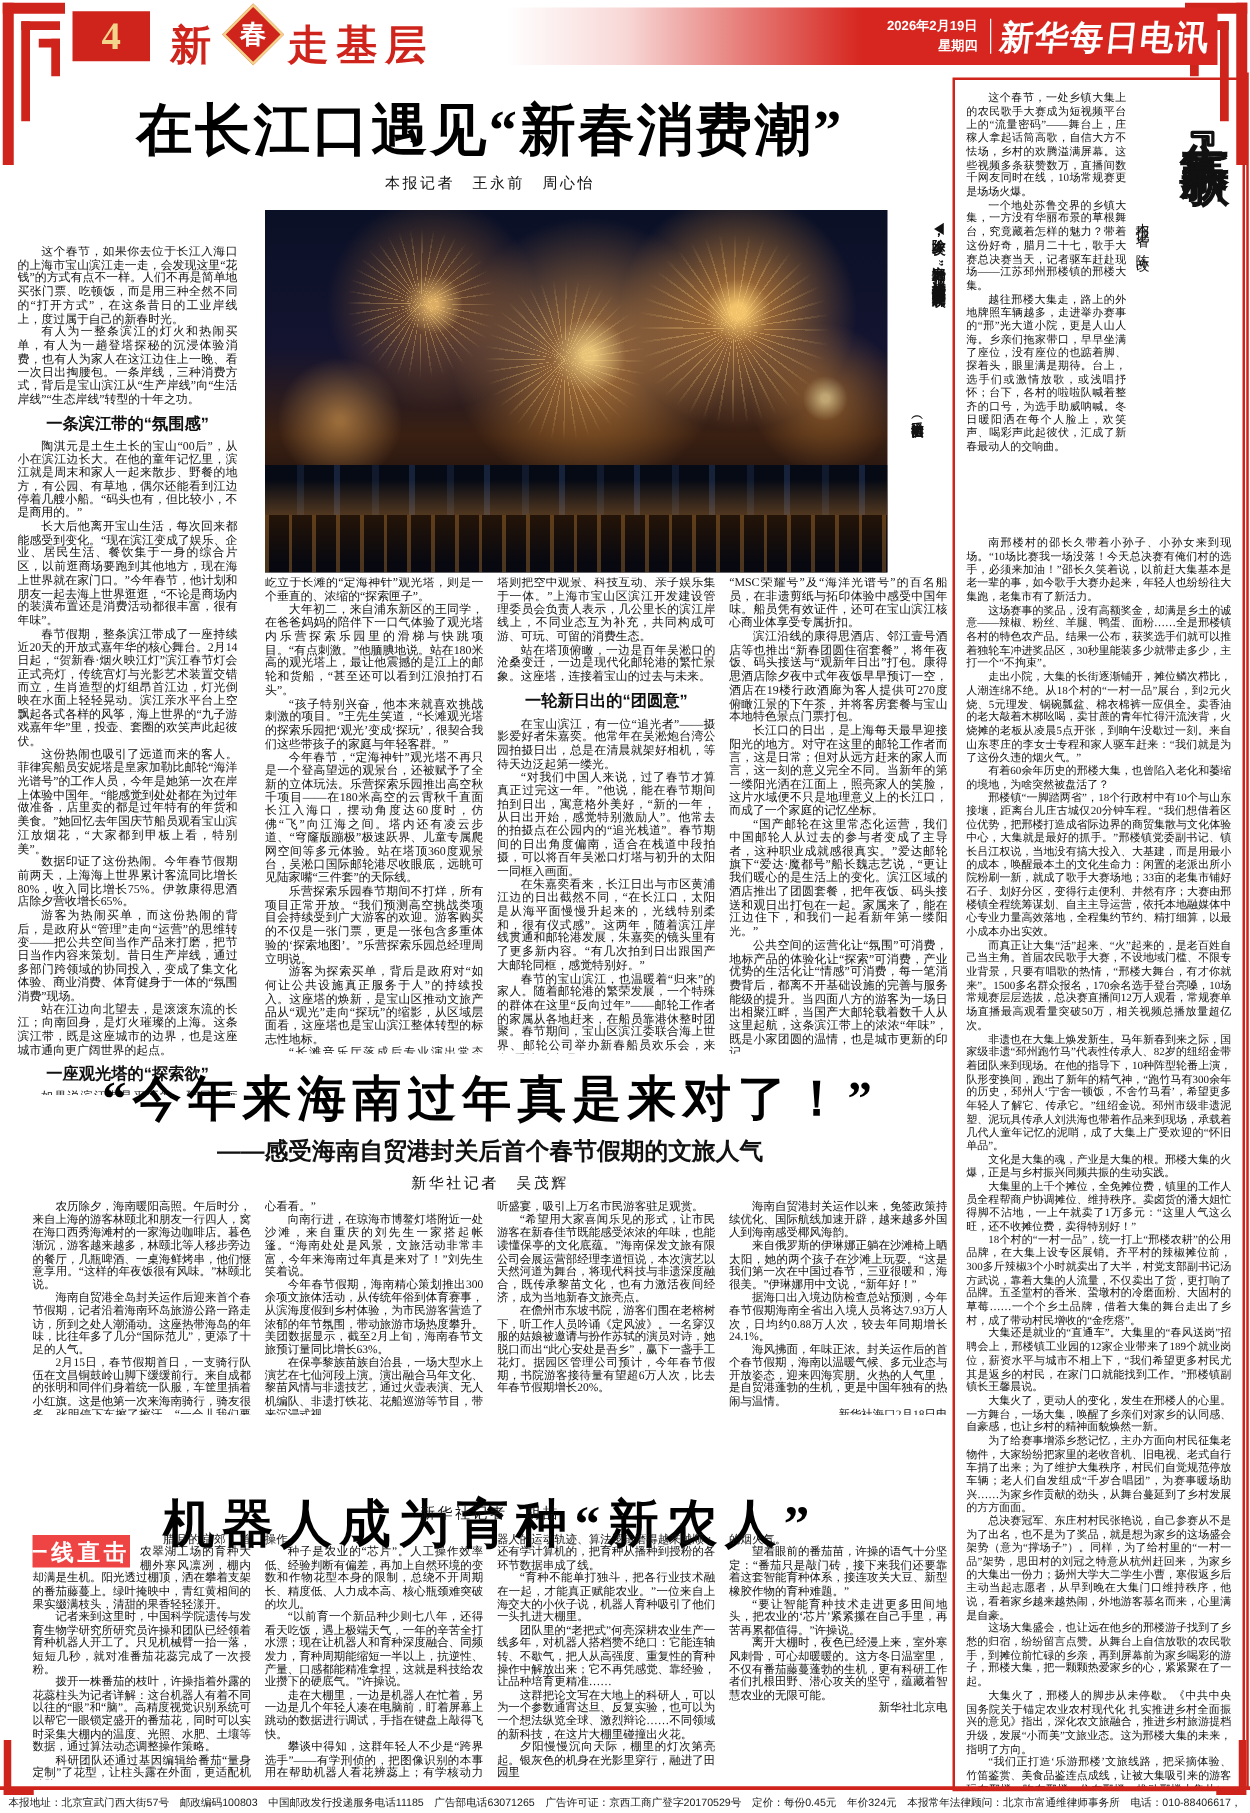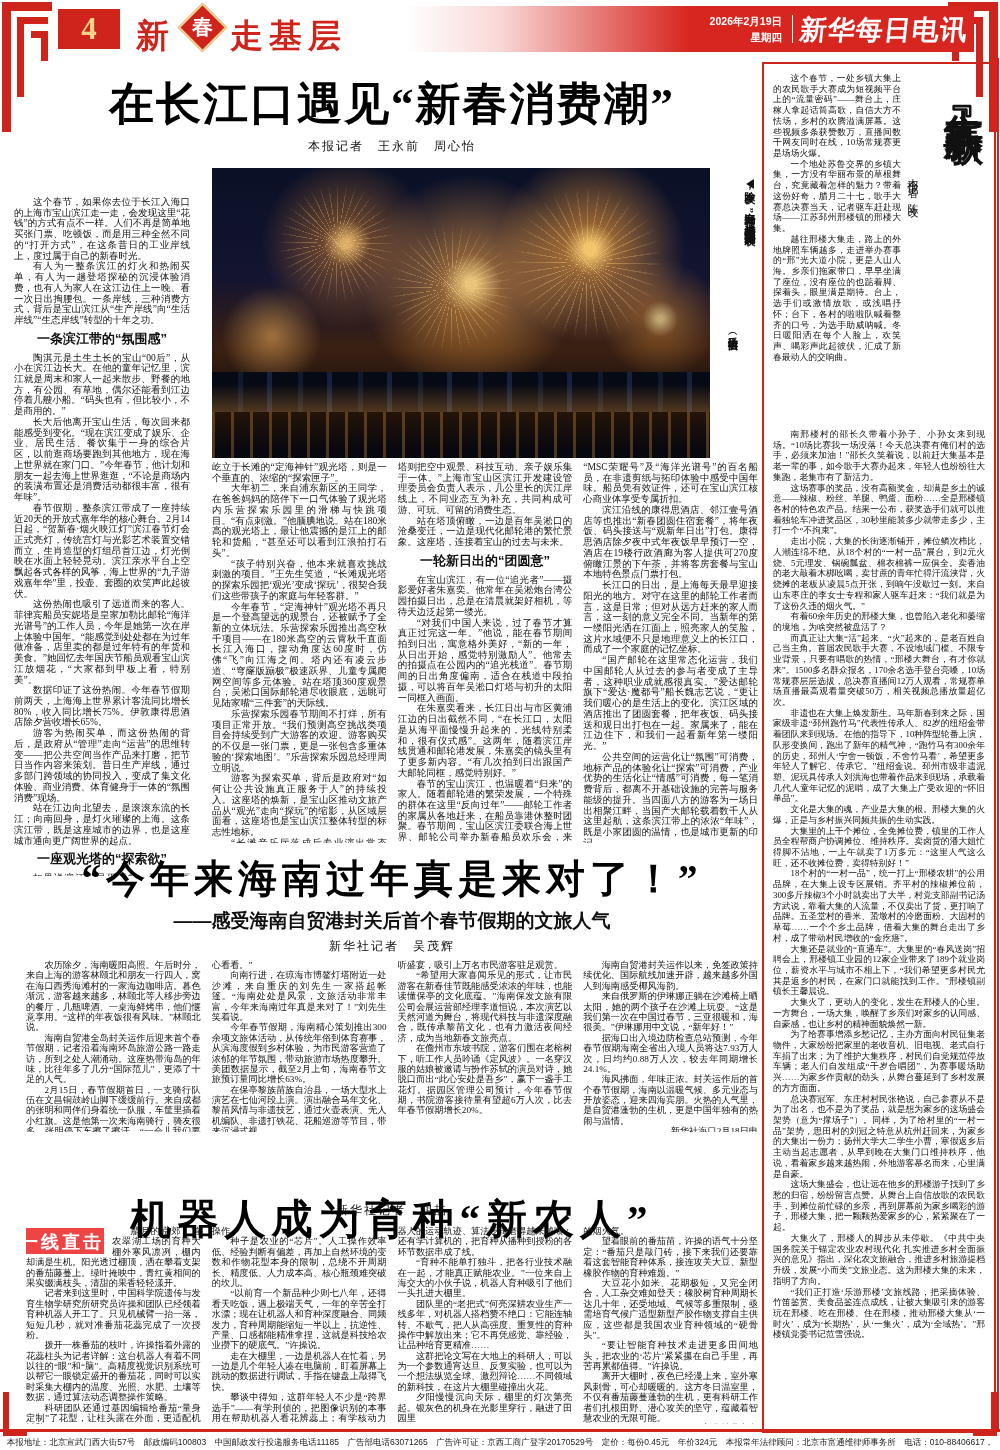--- a/index.html
+++ b/index.html
@@ -240,21 +240,20 @@
     <div class="col">
       <p class="noind">器人的运动轨迹、算法逻辑磨得越来越顺；还有学计算机的，把育种从播种到授粉的各环节数据串成了线。</p>
       <p>“育种不能单打独斗，把各行业技术融在一起，才能真正赋能农业。”一位来自上海交大的小伙子说，机器人育种吸引了他们一头扎进大棚里。</p>
       <p>团队里的“老把式”何亮深耕农业生产一线多年，对机器人搭档赞不绝口：它能连轴转、不歇气，把人从高强度、重复性的育种操作中解放出来；它不再凭感觉、靠经验，让品种培育更精准……</p>
       <p>这群把论文写在大地上的科研人，可以为一个参数通宵达旦、反复实验，也可以为一个想法纵览全球、激烈辩论……不同领域的新科技，在这片大棚里碰撞出火花。</p>
       <p>夕阳慢慢沉向天际，棚里的灯次第亮起。银灰色的机身在光影里穿行，融进了田园里</p>
     </div>
     <div class="col">
       <p class="noind">的烟火气。</p>
       <p>望着眼前的番茄苗，许操的语气十分坚定：“番茄只是敲门砖，接下来我们还要靠着这套智能育种体系，接连攻关大豆、新型橡胶作物的育种难题。”</p>
-      <p>大豆花小如米、花期极短，又完全闭合，人工杂交难如登天；橡胶树育种周期长达几十年，还受地域、气候等多重限制，亟需培育气候广适型新型产胶作物支撑自主供应，这些都是我国农业育种领域的“硬骨头”。</p>
       <p>“要让智能育种技术走进更多田间地头，把农业的‘芯片’紧紧攥在自己手里，再苦再累都值得。”许操说。</p>
       <p>离开大棚时，夜色已经漫上来，室外寒风刺骨，可心却暖暖的。这方冬日温室里，不仅有番茄藤蔓蓬勃的生机，更有科研工作者们扎根田野、潜心攻关的坚守，蕴藏着智慧农业的无限可能。</p>
       <p class="noind" style="text-align:right;"><b class="dl">新华社北京电</b></p>
     </div>
   </div>
 
   <div class="sidebox">
     <div class="side-top">
       <div class="side-narrow">
         <p>这个春节，一处乡镇大集上的农民歌手大赛成为短视频平台上的“流量密码”——舞台上，庄稼人拿起话筒高歌，自信大方不怯场，乡村的欢腾溢满屏幕。这些视频多条获赞数万，直播间数千网友同时在线，10场常规赛更是场场火爆。</p>
@@ -264,20 +263,21 @@
       <div class="side-titleblock">
         <div class="side-byline">本报记者　陈改</div>
         <div class="side-title">大集新『歌』</div>
       </div>
     </div>
     <div class="side-wide">
       <p>南邢楼村的邵长久带着小孙子、小孙女来到现场。“10场比赛我一场没落！今天总决赛有俺们村的选手，必须来加油！”邵长久笑着说，以前赶大集基本是老一辈的事，如今歌手大赛办起来，年轻人也纷纷往大集跑，老集市有了新活力。</p>
       <p>这场赛事的奖品，没有高额奖金，却满是乡土的诚意——辣椒、粉丝、羊腿、鸭蛋、面粉……全是邢楼镇各村的特色农产品。结果一公布，获奖选手们就可以推着独轮车冲进奖品区，30秒里能装多少就带走多少，主打一个“不拘束”。</p>
       <p>走出小院，大集的长街逐渐铺开，摊位鳞次栉比，人潮连绵不绝。从18个村的“一村一品”展台，到2元火烧、5元理发、锅碗瓢盆、棉衣棉裤一应俱全。卖香油的老大敲着木梆吆喝，卖甘蔗的青年忙得汗流浃背，火烧摊的老板从凌晨5点开张，到晌午没歇过一刻。来自山东枣庄的李女士专程和家人驱车赶来：“我们就是为了这份久违的烟火气。”</p>
       <p>有着60余年历史的邢楼大集，也曾陷入老化和萎缩的境地，为啥突然被盘活了？</p>
+      <p>邢楼镇“一脚踏两省”，18个行政村中有10个与山东接壤，距离台儿庄古城仅20分钟车程。“我们想借着区位优势，把邢楼打造成省际边界的商贸集散与文化体验中心，大集就是最好的抓手。”邢楼镇党委副书记、镇长吕江权说，当地没有搞大投入、大基建，而是用最小的成本，唤醒最本土的文化生命力：闲置的老派出所小院粉刷一新，就成了歌手大赛场地；33亩的老集市铺好石子、划好分区，变得行走便利、井然有序；大赛由邢楼镇全程统筹谋划、自主主导运营，依托本地融媒体中心专业力量高效落地，全程集约节约、精打细算，以最小成本办出实效。</p>
       <p>而真正让大集“活”起来、“火”起来的，是老百姓自己当主角。首届农民歌手大赛，不设地域门槛、不限专业背景，只要有唱歌的热情，“邢楼大舞台，有才你就来”。1500多名群众报名，170余名选手登台亮嗓，10场常规赛层层选拔，总决赛直播间12万人观看，常规赛单场直播最高观看量突破50万，相关视频总播放量超亿次。</p>
       <p>非遗也在大集上焕发新生。马年新春到来之际，国家级非遗“邳州跑竹马”代表性传承人、82岁的纽绍金带着团队来到现场。在他的指导下，10种阵型轮番上演，队形变换间，跑出了新年的精气神，“跑竹马有300余年的历史，邳州人‘宁舍一顿饭，不舍竹马看’，希望更多年轻人了解它、传承它。”纽绍金说。邳州市级非遗泥塑、泥玩具传承人刘洪海也带着作品来到现场，承载着几代人童年记忆的泥哨，成了大集上广受欢迎的“怀旧单品”。</p>
       <p>文化是大集的魂，产业是大集的根。邢楼大集的火爆，正是与乡村振兴同频共振的生动实践。</p>
       <p>大集里的上千个摊位，全免摊位费，镇里的工作人员全程帮商户协调摊位、维持秩序。卖卤货的潘大姐忙得脚不沾地，一上午就卖了1万多元：“这里人气这么旺，还不收摊位费，卖得特别好！”</p>
       <p>18个村的“一村一品”，统一打上“邢楼农耕”的公用品牌，在大集上设专区展销。齐平村的辣椒摊位前，300多斤辣椒3个小时就卖出了大半，村党支部副书记汤方武说，靠着大集的人流量，不仅卖出了货，更打响了品牌。五圣堂村的香米、蛩墩村的冷磨面粉、大固村的草莓……一个个乡土品牌，借着大集的舞台走出了乡村，成了带动村民增收的“金疙瘩”。</p>
       <p>大集还是就业的“直通车”。大集里的“春风送岗”招聘会上，邢楼镇工业园的12家企业带来了189个就业岗位，薪资水平与城市不相上下，“我们希望更多村民尤其是返乡的村民，在家门口就能找到工作。”邢楼镇副镇长王馨晨说。</p>
       <p>大集火了，更动人的变化，发生在邢楼人的心里。一方舞台，一场大集，唤醒了乡亲们对家乡的认同感、自豪感，也让乡村的精神面貌焕然一新。</p>
       <p>为了给赛事增添乡愁记忆，主办方面向村民征集老物件，大家纷纷把家里的老收音机、旧电视、老式自行车捐了出来；为了维护大集秩序，村民们自觉规范停放车辆；老人们自发组成“千岁合唱团”，为赛事暖场助兴……为家乡作贡献的劲头，从舞台蔓延到了乡村发展的方方面面。</p>
       <p>总决赛冠军、东庄村村民张艳说，自己参赛从不是为了出名，也不是为了奖品，就是想为家乡的这场盛会架势（意为“撑场子”）。同样，为了给村里的“一村一品”架势，思田村的刘冠之特意从杭州赶回来，为家乡的大集出一份力；扬州大学大二学生小曹，寒假返乡后主动当起志愿者，从早到晚在大集门口维持秩序，他说，看着家乡越来越热闹，外地游客慕名而来，心里满是自豪。</p>
       <p>这场大集盛会，也让远在他乡的邢楼游子找到了乡愁的归宿，纷纷留言点赞。从舞台上自信放歌的农民歌手，到摊位前忙碌的乡亲，再到屏幕前为家乡喝彩的游子，邢楼大集，把一颗颗热爱家乡的心，紧紧聚在了一起。</p>

